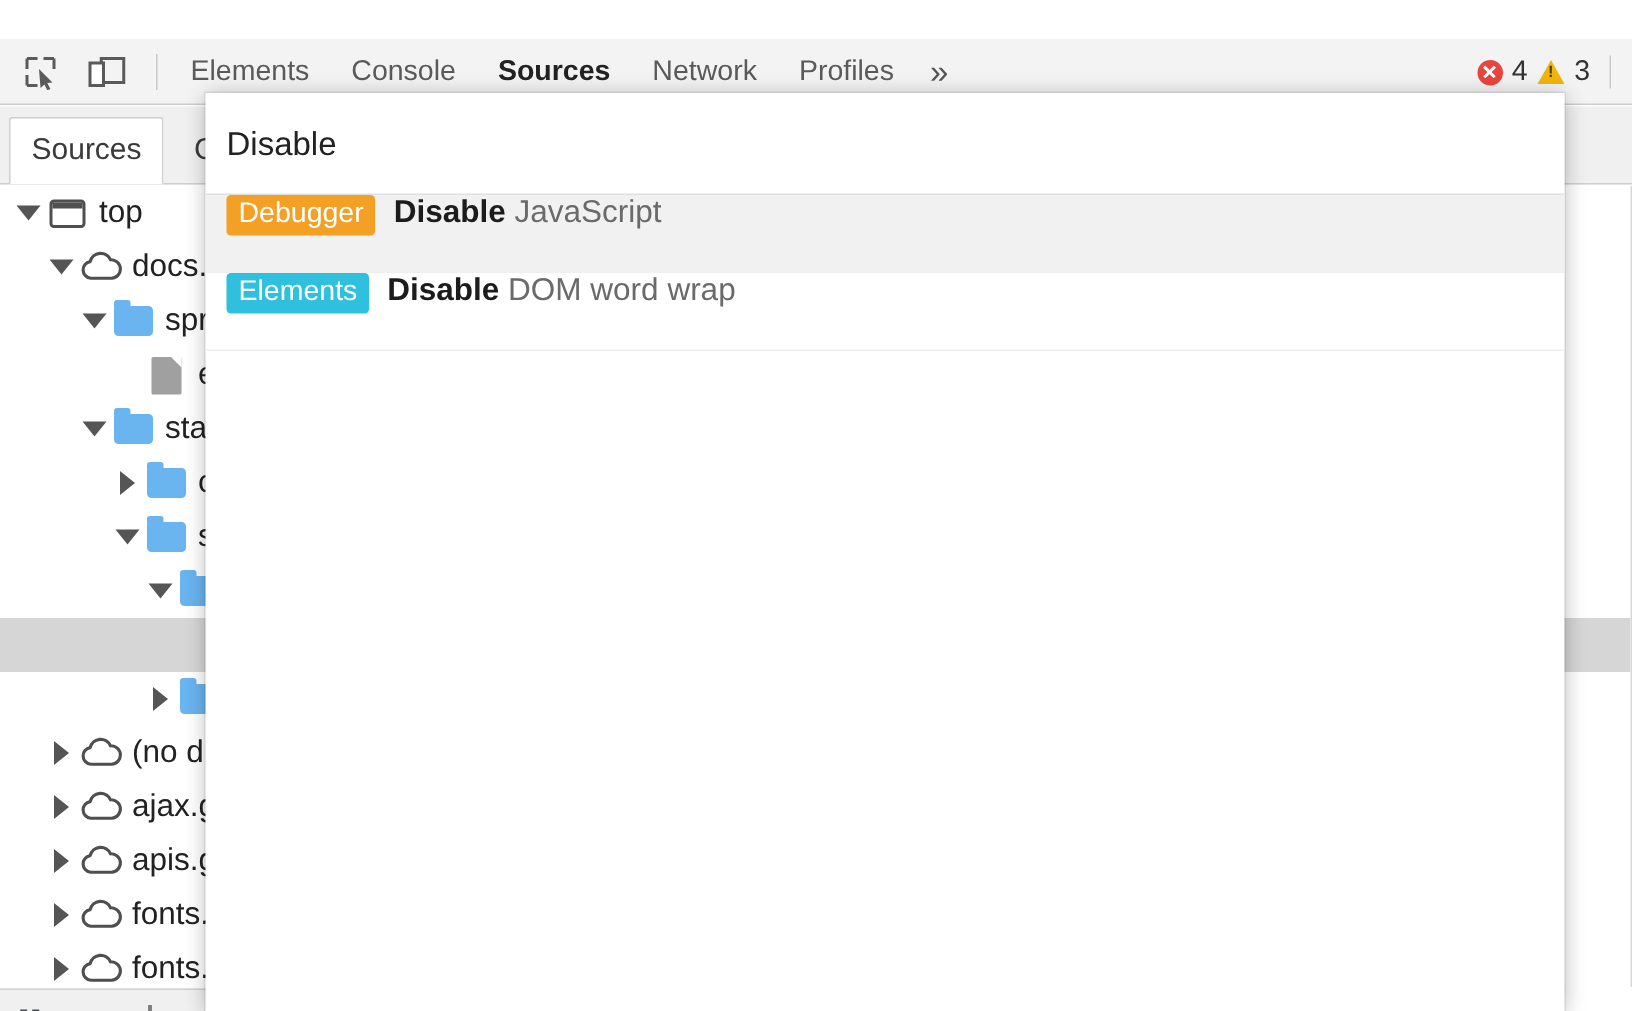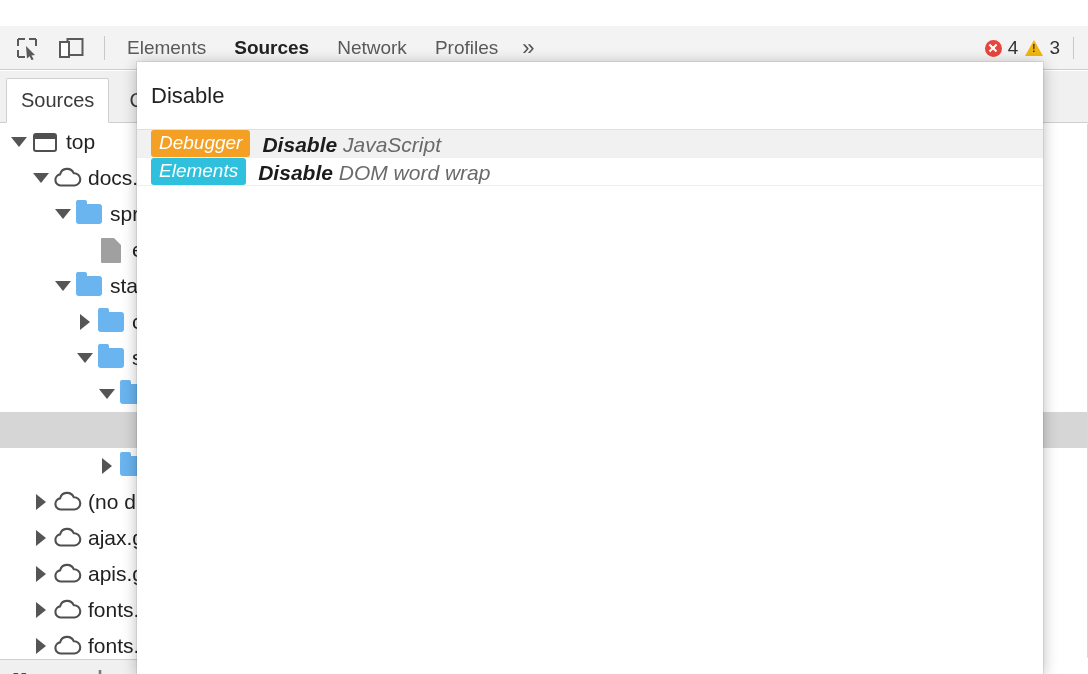--- a/index.html
+++ b/index.html
@@ -349,28 +349,27 @@
     font-family: "Liberation Sans", sans-serif;
     font-size: 22px;
     color: #222;
     background: transparent;
     padding: 0;
   }
   .dlg-list {
     background: #ffffff;
   }
   .dlg-item {
-    height: 28px;
-    display: flex;
-    align-items: flex-end;
+    height: 52px;
+    display: flex;
+    align-items: flex-start;
     padding: 0 14px;
     box-sizing: border-box;
     cursor: pointer;
     border-bottom: 1px solid #efefef;
-    font-style: italic;
   }
   .dlg-item.selected {
     background: #f1f1f1;
   }
   .cat-badge {
     font-size: 19px;
     color: #ffffff;
     padding: 2px 8px 3px 8px;
     border-radius: 3px;
     margin-right: 12px;
@@ -404,20 +403,21 @@
         <svg width="26" height="24" viewBox="0 0 26 24">
           <rect x="9.5" y="3" width="15" height="16" stroke="#5a5a5a" stroke-width="2" fill="none"></rect>
           <rect x="2" y="6" width="9" height="15" stroke="#5a5a5a" stroke-width="2" fill="#ffffff"></rect>
         </svg>
       </div>
       <div class="vsep"></div>
     </div>
 
     <div class="tabs">
       <div class="tab">Elements</div>
+      <div class="tab">Console</div>
       <div class="tab selected">Sources</div>
       <div class="tab">Network</div>
       <div class="tab">Profiles</div>
       <div class="tab more">»</div>
     </div>
 
     <div class="counters">
       <div class="counter">
         <span class="err-dot"></span>
         <span>4</span>

